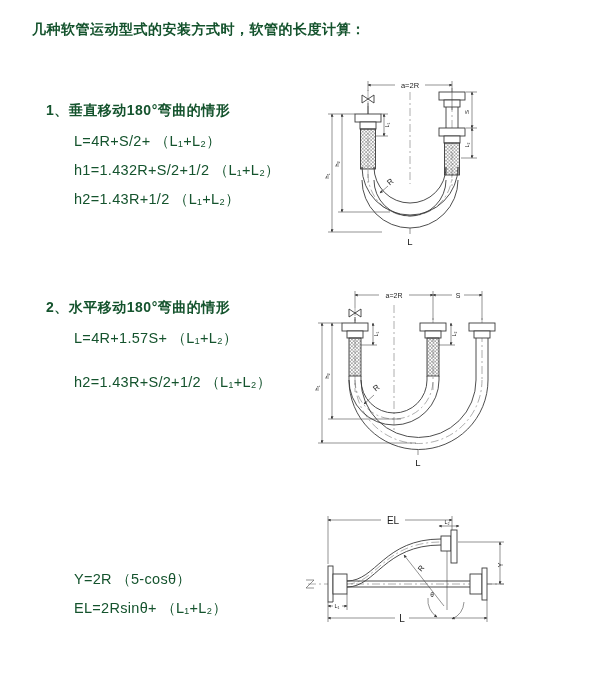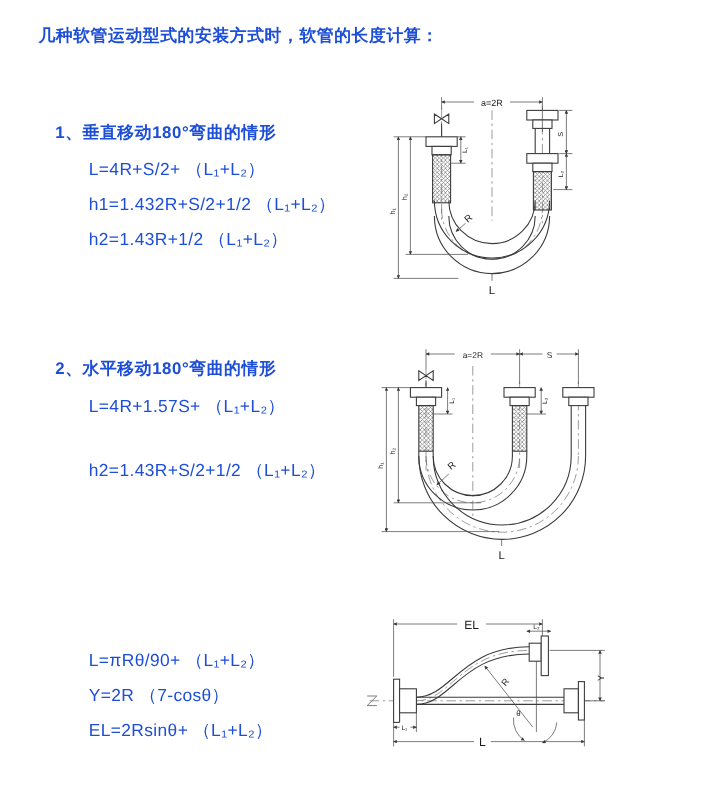--- a/index.html
+++ b/index.html
@@ -1,17 +1,17 @@
 <!DOCTYPE html>
 <html><head>
 <meta charset="utf-8">
 <style>
   html,body{margin:0;padding:0;background:#fff;}
   .page{position:relative;width:600px;height:675px;background:#ffffff;overflow:hidden;
-        font-family:"Liberation Sans","DejaVu Sans",sans-serif;color:#1d4ed8;}
+        font-family:"Liberation Sans","DejaVu Sans",sans-serif;color:#14532d;}
   .title{position:absolute;left:32px;top:21px;font-size:14px;font-weight:700;letter-spacing:.5px;}
   .sec-heading{position:absolute;font-size:14px;font-weight:700;letter-spacing:.5px;}
   .formula{position:absolute;font-size:14.5px;font-weight:400;letter-spacing:.3px;}
   svg{position:absolute;overflow:visible;}
   svg text{font-family:"Liberation Sans","DejaVu Sans",sans-serif;fill:#1c1c1c;}
   .ln{stroke:#3a3a3a;stroke-width:.9;fill:none;}
   .fit{stroke:#3a3a3a;stroke-width:.9;fill:#fff;}
   .dim{stroke:#4a4a4a;stroke-width:.6;fill:none;}
   .cl{stroke:#6a6a6a;stroke-width:.55;fill:none;stroke-dasharray:8 3 2 3;}
   .gap{fill:#ffffff;}
@@ -23,24 +23,23 @@
 
   <div class="title">几种软管运动型式的安装方式时，软管的长度计算：</div>
 
   <div class="sec-heading" style="left:46px;top:102px">1、垂直移动180°弯曲的情形</div>
   <div class="formula" style="left:74px;top:132px">L=4R+S/2+ （L₁+L₂）</div>
   <div class="formula" style="left:74px;top:161px">h1=1.432R+S/2+1/2 （L₁+L₂）</div>
   <div class="formula" style="left:74px;top:190px">h2=1.43R+1/2 （L₁+L₂）</div>
 
   <div class="sec-heading" style="left:46px;top:299px">2、水平移动180°弯曲的情形</div>
   <div class="formula" style="left:74px;top:329px">L=4R+1.57S+ （L₁+L₂）</div>
-  <div class="formula" style="left:74px;top:383px">h2=1.43R+S/2+1/2 （L₁+L₂）</div>
-
-  <div class="formula" style="left:74px;top:541px">L=πRθ/90+ （L₁+L₂）</div>
-  <div class="formula" style="left:74px;top:570px">Y=2R （7-cosθ）</div>
+  <div class="formula" style="left:74px;top:373px">h2=1.43R+S/2+1/2 （L₁+L₂）</div>
+
+  <div class="formula" style="left:74px;top:570px">Y=2R （5-cosθ）</div>
   <div class="formula" style="left:74px;top:599px">EL=2Rsinθ+ （L₁+L₂）</div>
 
   <svg style="left:310px;top:62px" width="285" height="200" viewBox="0 0 285 200">
     <defs>
       <marker id="ar1" viewBox="0 0 10 10" refX="9" refY="5" markerWidth="7.5" markerHeight="5" orient="auto-start-reverse">
         <path d="M0,0 L10,5 L0,10 z" fill="#3a3a3a"></path>
       </marker>
       <pattern id="braid1" width="3.4" height="3.4" patternUnits="userSpaceOnUse">
         <path d="M0,3.4 L3.4,0 M0,0 L3.4,3.4" stroke="#777" stroke-width="0.55" fill="none"></path>
       </pattern>

